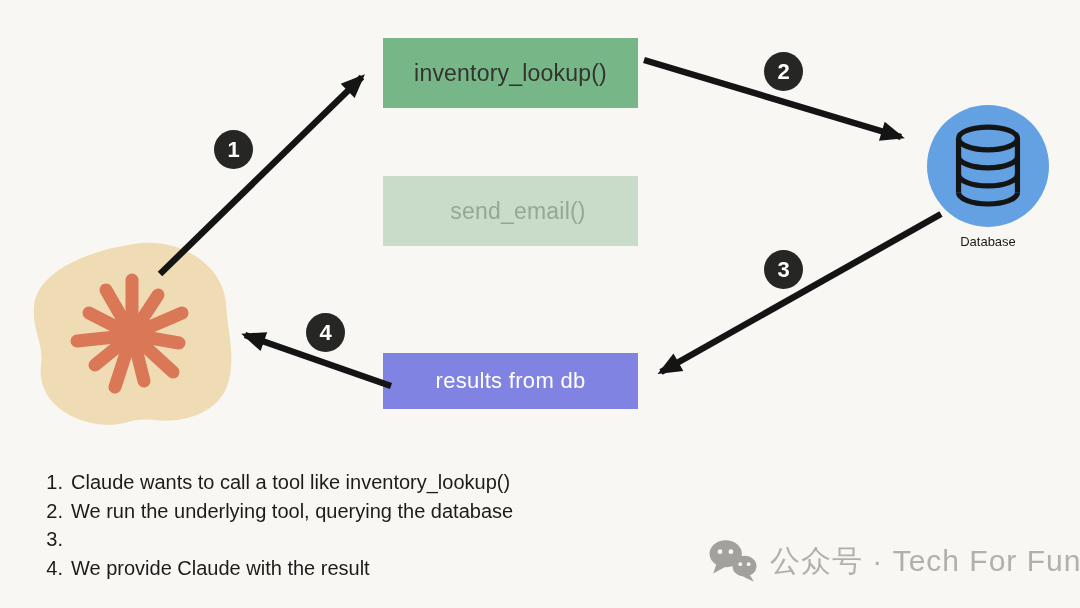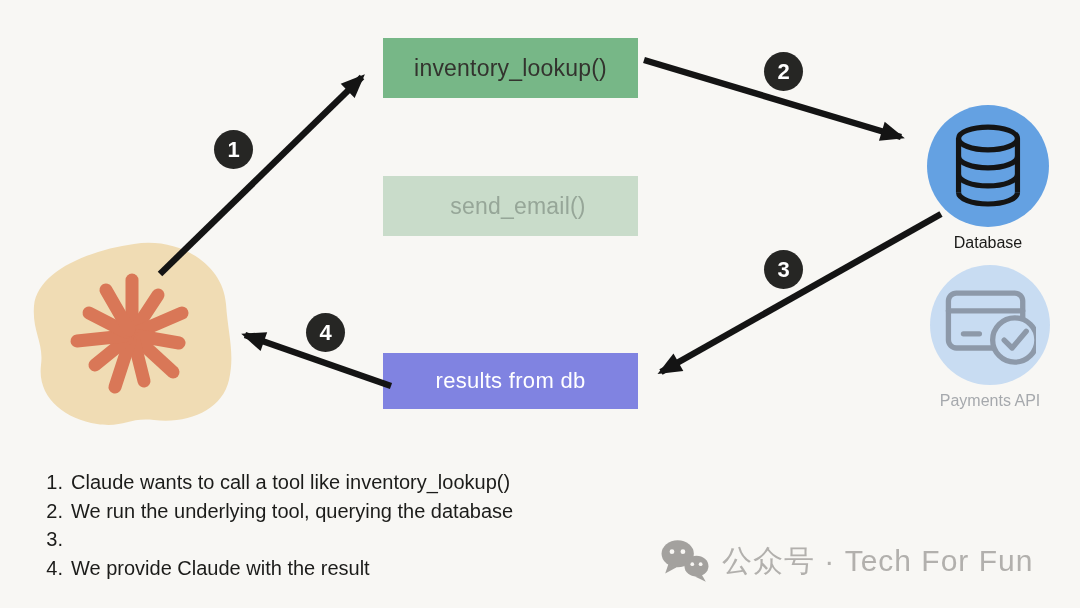--- a/index.html
+++ b/index.html
@@ -9,21 +9,21 @@
     background:#f8f7f4; overflow:hidden;
     font-family:"Liberation Sans", sans-serif;
   }
   .arrow-layer { position:absolute; left:0; top:0; width:1080px; height:608px; pointer-events:none; }
 
   
   .claude { position:absolute; left:28px; top:236px; width:212px; height:192px; }
 
   
   .tool-box {
-    position:absolute; left:383px; width:255px; height:60px;
+    position:absolute; left:383px; width:255px; height:70px;
     display:flex; align-items:center; justify-content:center;
     font-size:23px; letter-spacing:0.2px;
   }
   .tool-box.active   { background:#77b787; color:#33332e; }
   .tool-box.inactive { background:#c9dcca; color:#96a698; }
   #tool-0 { top:38px; }
   #tool-1 { top:107px; }
   #tool-2 { top:176px;padding-left:15px; }
 
   
@@ -36,21 +36,21 @@
 
   
   .service { position:absolute; display:flex; flex-direction:column; align-items:center; }
   .service .circle { border-radius:50%; display:flex; align-items:center; justify-content:center; }
   .service-db       { left:927px; top:105px; }
   .service-db .circle       { width:122px; height:122px; background:#64a1e2; }
   .service-payments { left:930px; top:265px; }
   .service-payments .circle { width:120px; height:120px; background:#c8dcf2; }
   .service-email    { left:928px; top:447px; }
   .service-email .circle    { width:124px; height:124px; background:#c8dcf2; }
-  .service .label { margin-top:7px; font-size:16px; }
+  .service .label { margin-top:7px; font-size:13px; }
   .service-db .label       { color:#1a1a18; }
   .service-payments .label { color:#a6a9ad; }
   .service-email .label    { color:#a6a9ad; }
 
   
   .badge {
     position:absolute; width:39px; height:39px; border-radius:50%;
     background:#262624; color:#ffffff; font-size:22px; font-weight:bold;
     display:flex; align-items:center; justify-content:center;
   }
@@ -60,21 +60,21 @@
   #badge-4 { left:306px; top:313px; }
 
   
   .legend { position:absolute; left:36px; top:468px; }
   .legend-row { display:flex; line-height:28.5px; font-size:20px; color:#1c1c1a; }
   .legend-row .num  { min-width:27px; text-align:right; }
   .legend-row .text { margin-left:8px; }
 
   
   .watermark {
-    position:absolute; left:660px; top:539px;
+    position:absolute; left:708px; top:539px;
     display:flex; align-items:center; gap:12px;
     color:#b2b0ad; font-size:30px; letter-spacing:1px; white-space:nowrap;
   }
 </style>
 </head>
 <body>
 
 <div class="canvas">
 
   <div class="claude">
@@ -132,34 +132,20 @@
           <path d="M71 17 V74"></path>
           <path d="M9 74 A31 12 0 0 0 71 74"></path>
           <path d="M9 36 A31 12 0 0 0 71 36"></path>
           <path d="M9 55 A31 12 0 0 0 71 55"></path>
         </g>
       </svg>
     </div>
     <div class="label">Database</div>
   </div>
 
-  <div class="service service-payments">
-    <div class="circle">
-      <svg width="92" height="80" viewBox="0 0 104 90">
-        <g fill="none" stroke="#8d99a9" stroke-width="6" stroke-linecap="round">
-          <rect x="5" y="9" width="84" height="62" rx="9"></rect>
-          <path d="M5 29 H89"></path>
-          <path d="M22 55 H40"></path>
-        </g>
-        <circle cx="80" cy="62" r="25" fill="#c8dcf2" stroke="#8d99a9" stroke-width="6"></circle>
-        <path d="M68 62 L77 71 L93 52" fill="none" stroke="#8d99a9" stroke-width="6" stroke-linecap="round" stroke-linejoin="round"></path>
-      </svg>
-    </div>
-    <div class="label">Payments API</div>
-  </div>
 
 
   <div class="badge" id="badge-1">1</div>
   <div class="badge" id="badge-2">2</div>
   <div class="badge" id="badge-3">3</div>
   <div class="badge" id="badge-4">4</div>
 
   <div class="legend">
     <div class="legend-row">
       <span class="num">1.</span>

